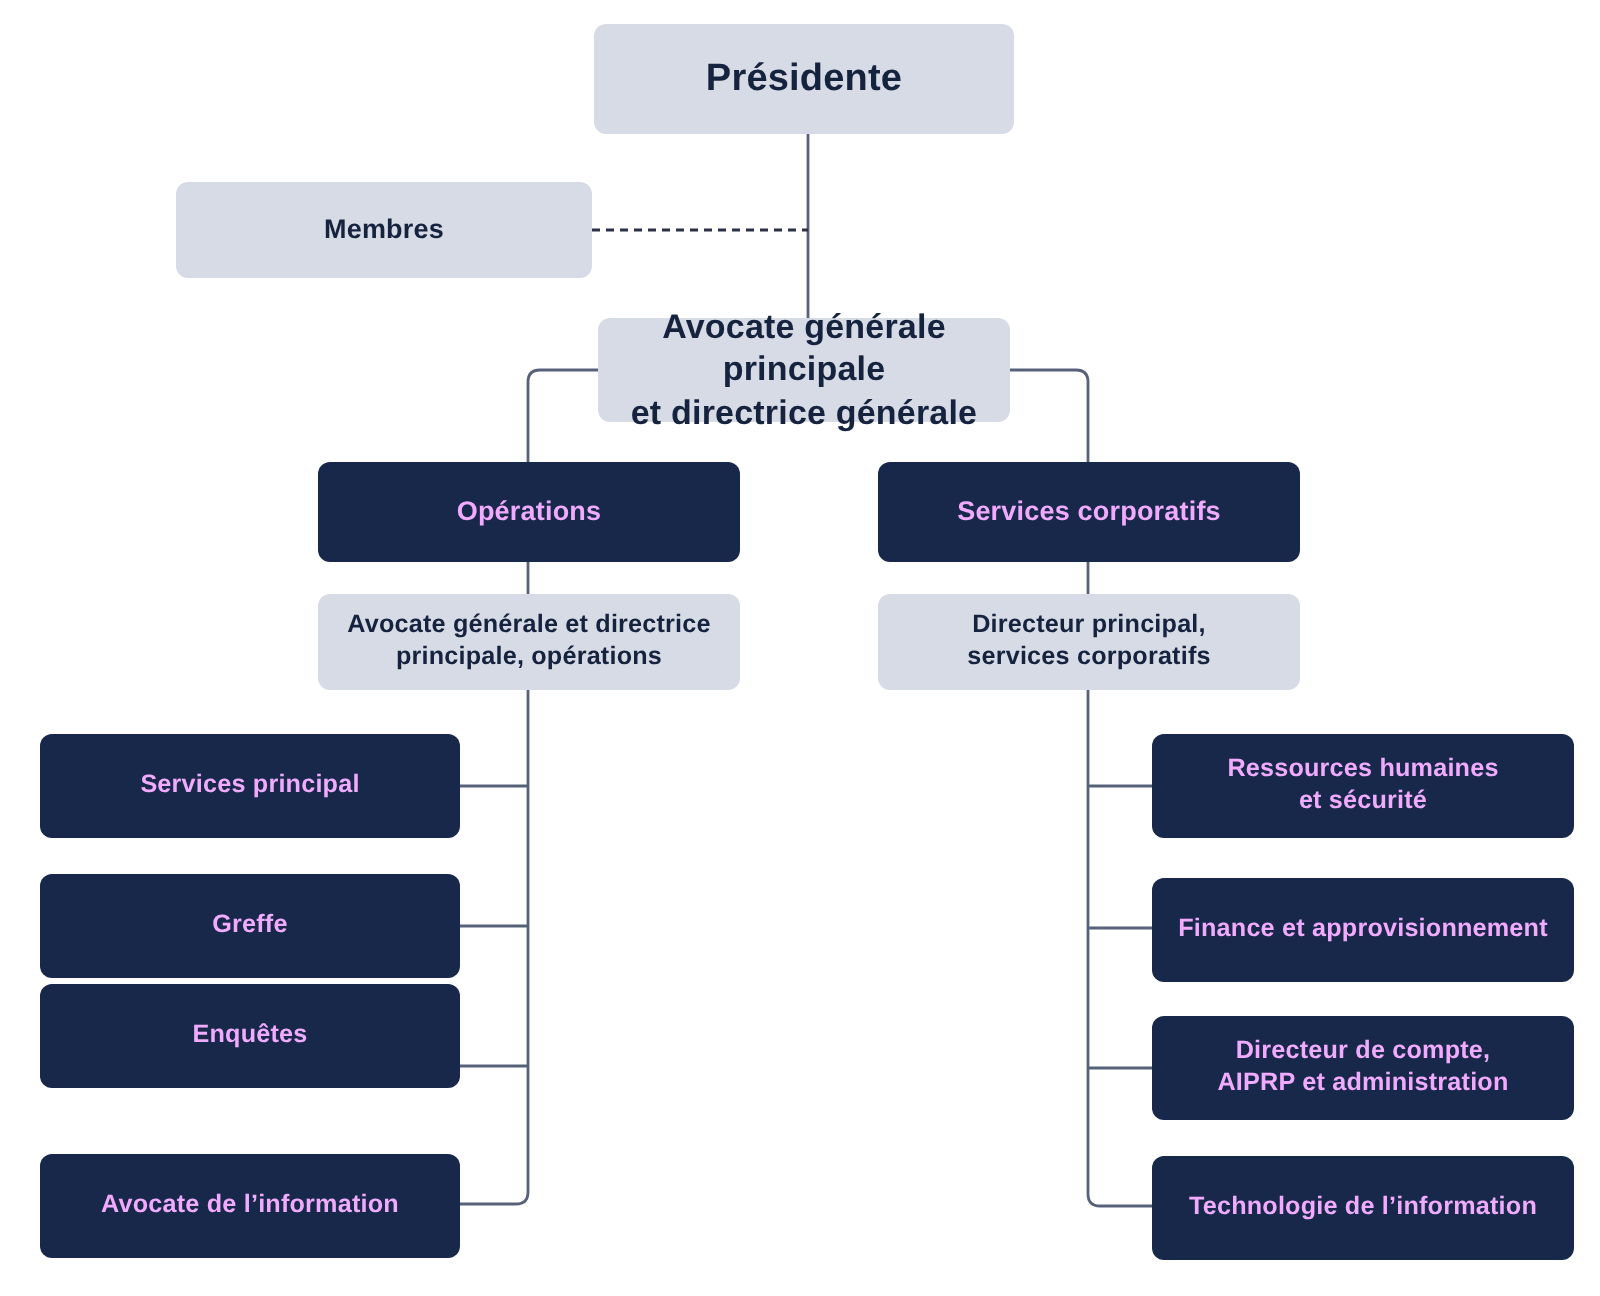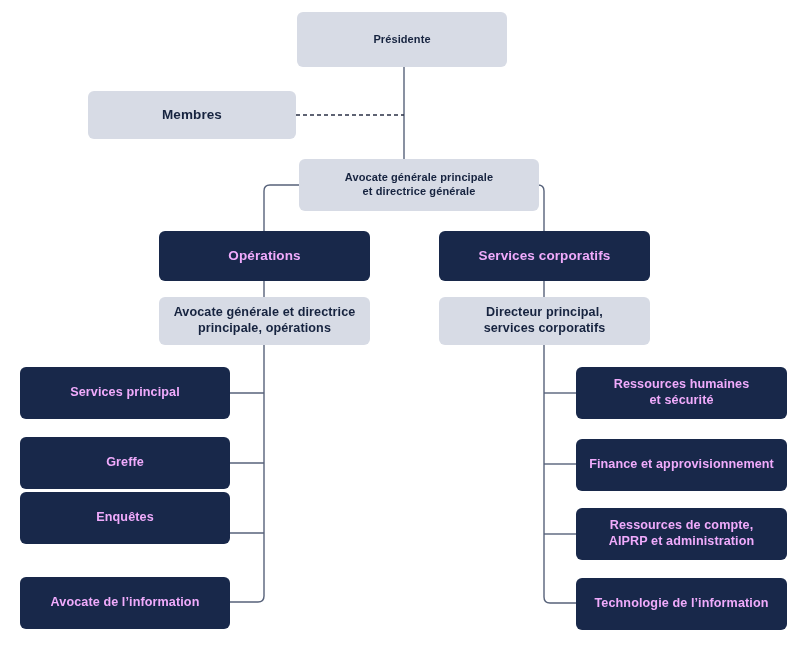--- a/index.html
+++ b/index.html
@@ -49,23 +49,23 @@
   .node.dark {
     background: #18284a;
     color: #f0abfc;
   }
   .node-label {
     display: block;
     white-space: pre-line;
   }
 
   
-  #node-presidente      { left: 297px; top: 12px;  width: 210px; height: 55px;  font-size: 11px; }
+  #node-presidente      { left: 297px; top: 12px;  width: 210px; height: 55px;  font-size: 19px; }
   #node-membres         { left: 88px;  top: 91px;  width: 208px; height: 48px;  font-size: 13.5px; }
-  #node-agp-dg          { left: 299px; top: 159px; width: 240px; height: 52px;  font-size: 11px; }
+  #node-agp-dg          { left: 299px; top: 159px; width: 206px; height: 52px;  font-size: 17px; }
 
   
   #node-operations      { left: 159px; top: 231px; width: 211px; height: 50px;  font-size: 13.5px; }
   #node-services-corp   { left: 439px; top: 231px; width: 211px; height: 50px;  font-size: 13.5px; }
 
   
   #node-ag-dir-ops      { left: 159px; top: 297px; width: 211px; height: 48px;  font-size: 12.6px; }
   #node-dir-serv-corp   { left: 439px; top: 297px; width: 211px; height: 48px;  font-size: 12.6px; }
 
   
@@ -162,20 +162,20 @@
   </div>
 
   <div class="node dark leaf-right" id="leaf-r-0">
     <span class="node-label">Ressources humaines
 et sécurité</span>
   </div>
   <div class="node dark leaf-right" id="leaf-r-1">
     <span class="node-label">Finance et approvisionnement</span>
   </div>
   <div class="node dark leaf-right" id="leaf-r-2">
-    <span class="node-label">Ressources de compte,
+    <span class="node-label">Directeur de compte,
 AIPRP et administration</span>
   </div>
   <div class="node dark leaf-right" id="leaf-r-3">
     <span class="node-label">Technologie de l’information</span>
   </div>
 
 </div>
 
 </body></html>

